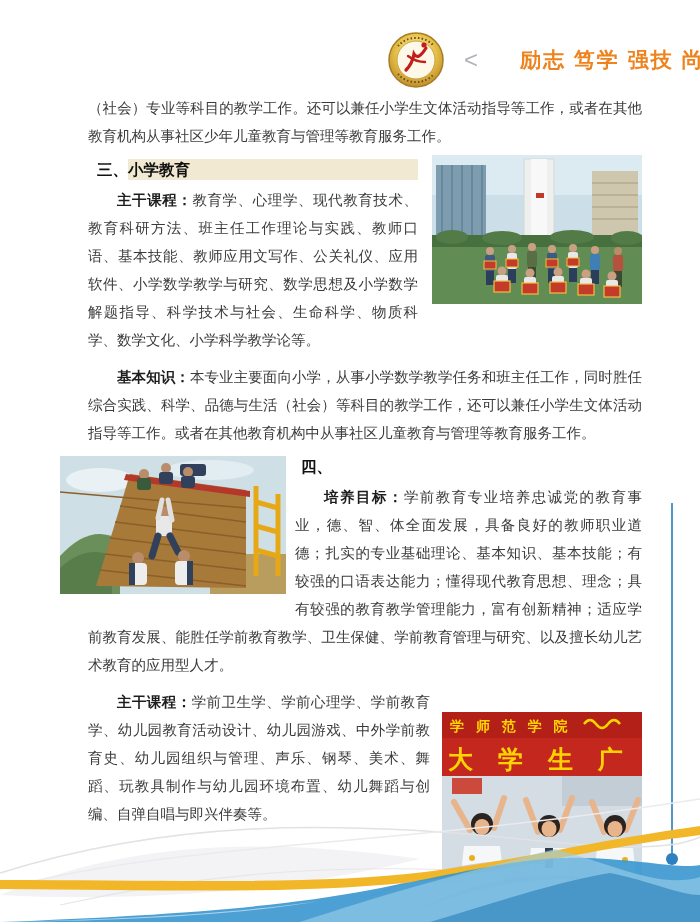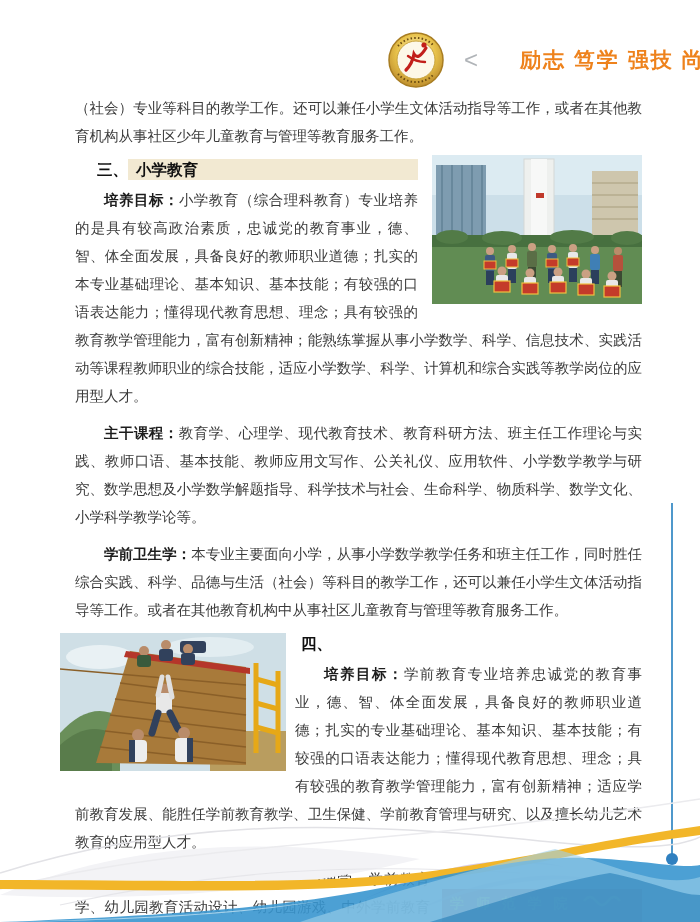--- a/index.html
+++ b/index.html
@@ -8,28 +8,28 @@
   
   .header{position:absolute;top:30px;left:388px;width:300px;height:60px;display:flex;align-items:center;}
   .logo{width:56px;height:56px;flex:0 0 56px;}
   .slogan{margin-left:14px;display:flex;align-items:center;white-space:nowrap;
           font-family:"Liberation Sans","DejaVu Sans",sans-serif;}
   .bracket{color:#b0b4b8;font-size:24px;font-weight:400;margin:0 6px;}
   .slogan-text{color:#ee821c;font-size:21px;font-weight:bold;letter-spacing:2px;margin-left:36px;}
   
   .content{position:absolute;top:88px;left:0;width:700px;padding:6px 58px 0 75px;box-sizing:border-box;
            font-size:14.5px;line-height:28px;text-align:justify;}
-  .para{margin:0 0 9px 0;}
+  .para{margin:0 0 9px 13px;}
   .indent{text-indent:2em;}
   .plabel{font-weight:bold;color:#1d1d1d;}
   h3.sec-heading{display:flex;align-items:stretch;overflow:hidden;margin:2px 0 6px 0;
                  font-size:15.5px;line-height:21px;font-weight:bold;color:#111;
                  font-family:"Liberation Sans","DejaVu Sans",sans-serif;}
   .sec-num{flex:0 0 auto;padding-left:22px;}
-  .sec-band{flex:1 1 auto;background:#f2e9d2;padding-left:8px;}
+  .sec-band{flex:1 1 auto;background:#f2e9d2;padding-left:0;}
   
   .photo{display:block;}
   .photo svg{display:block;}
   .photo-awards{float:right;width:210px;height:149px;margin:-4px 0 10px 14px;}
   .photo-climb{float:left;width:226px;height:138px;margin:0 9px 8px -15px;}
   .sec4b{position:relative;min-height:210px;}
   .sec4b .para{margin-right:212px;}
   .photo-banner{position:absolute;top:24px;right:0;width:200px;height:171px;}
   
   .vline{position:absolute;left:671px;top:503px;width:2px;height:352px;background:#4f98cb;}
@@ -174,27 +174,24 @@
           </g>
         </svg>
       </div>
 
       <h3 class="sec-heading">
         <span class="sec-num">三、</span>
         <span class="sec-band"><span>小学教育</span></span>
       </h3>
 
       <p class="para indent">
-        <b class="plabel">培养目标：</b><span>小学教育（综合理科教育）专业培养的是具有较高政治素质，忠诚党的教育事业，德、智、体全面发展，具备良好的教师职业道德；扎实的本专业基础理论、基本知识、基本技能；有较强的口语表达能力；懂得现代教育思想、理念；具有较强的教育教学管理能力，富有创新精神；能熟练掌握从事小学数学、科学、信息技术、实践活动等课程教师职业的综合技能，适应小学数学、科学、计算机和综合实践等教学岗位的应用型人才。</span>
-      </p>
-      <p class="para indent">
         <b class="plabel">主干课程：</b><span>教育学、心理学、现代教育技术、教育科研方法、班主任工作理论与实践、教师口语、基本技能、教师应用文写作、公关礼仪、应用软件、小学数学教学与研究、数学思想及小学数学解题指导、科学技术与社会、生命科学、物质科学、数学文化、小学科学教学论等。</span>
       </p>
       <p class="para indent">
-        <b class="plabel">学前卫生学：</b><span>本专业主要面向小学，从事小学数学教学任务和班主任工作，同时胜任综合实践、科学、品德与生活（社会）等科目的教学工作，还可以兼任小学生文体活动指导等工作。或者在其他教育机构中从事社区儿童教育与管理等教育服务工作。</span>
+        <b class="plabel">基本知识：</b><span>本专业主要面向小学，从事小学数学教学任务和班主任工作，同时胜任综合实践、科学、品德与生活（社会）等科目的教学工作，还可以兼任小学生文体活动指导等工作。或者在其他教育机构中从事社区儿童教育与管理等教育服务工作。</span>
       </p>
     </section>
 
     <section>
       <div class="photo photo-climb">
         <svg viewBox="0 0 226 138" width="226" height="138">
           <rect x="0" y="0" width="226" height="138" fill="#cfdfe6"></rect>
           <ellipse cx="40" cy="24" rx="34" ry="12" fill="#e9f1f4"></ellipse>
           <ellipse cx="150" cy="14" rx="44" ry="10" fill="#e2edf1"></ellipse>
           <path d="M0,100 C20,78 40,72 60,84 L60,138 L0,138 Z" fill="#6a8f5a"></path>

